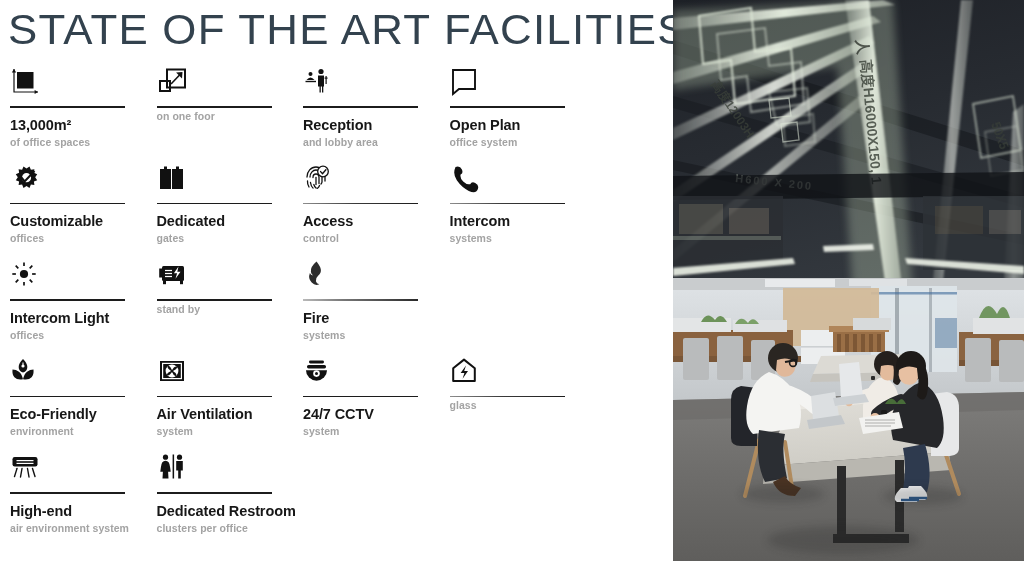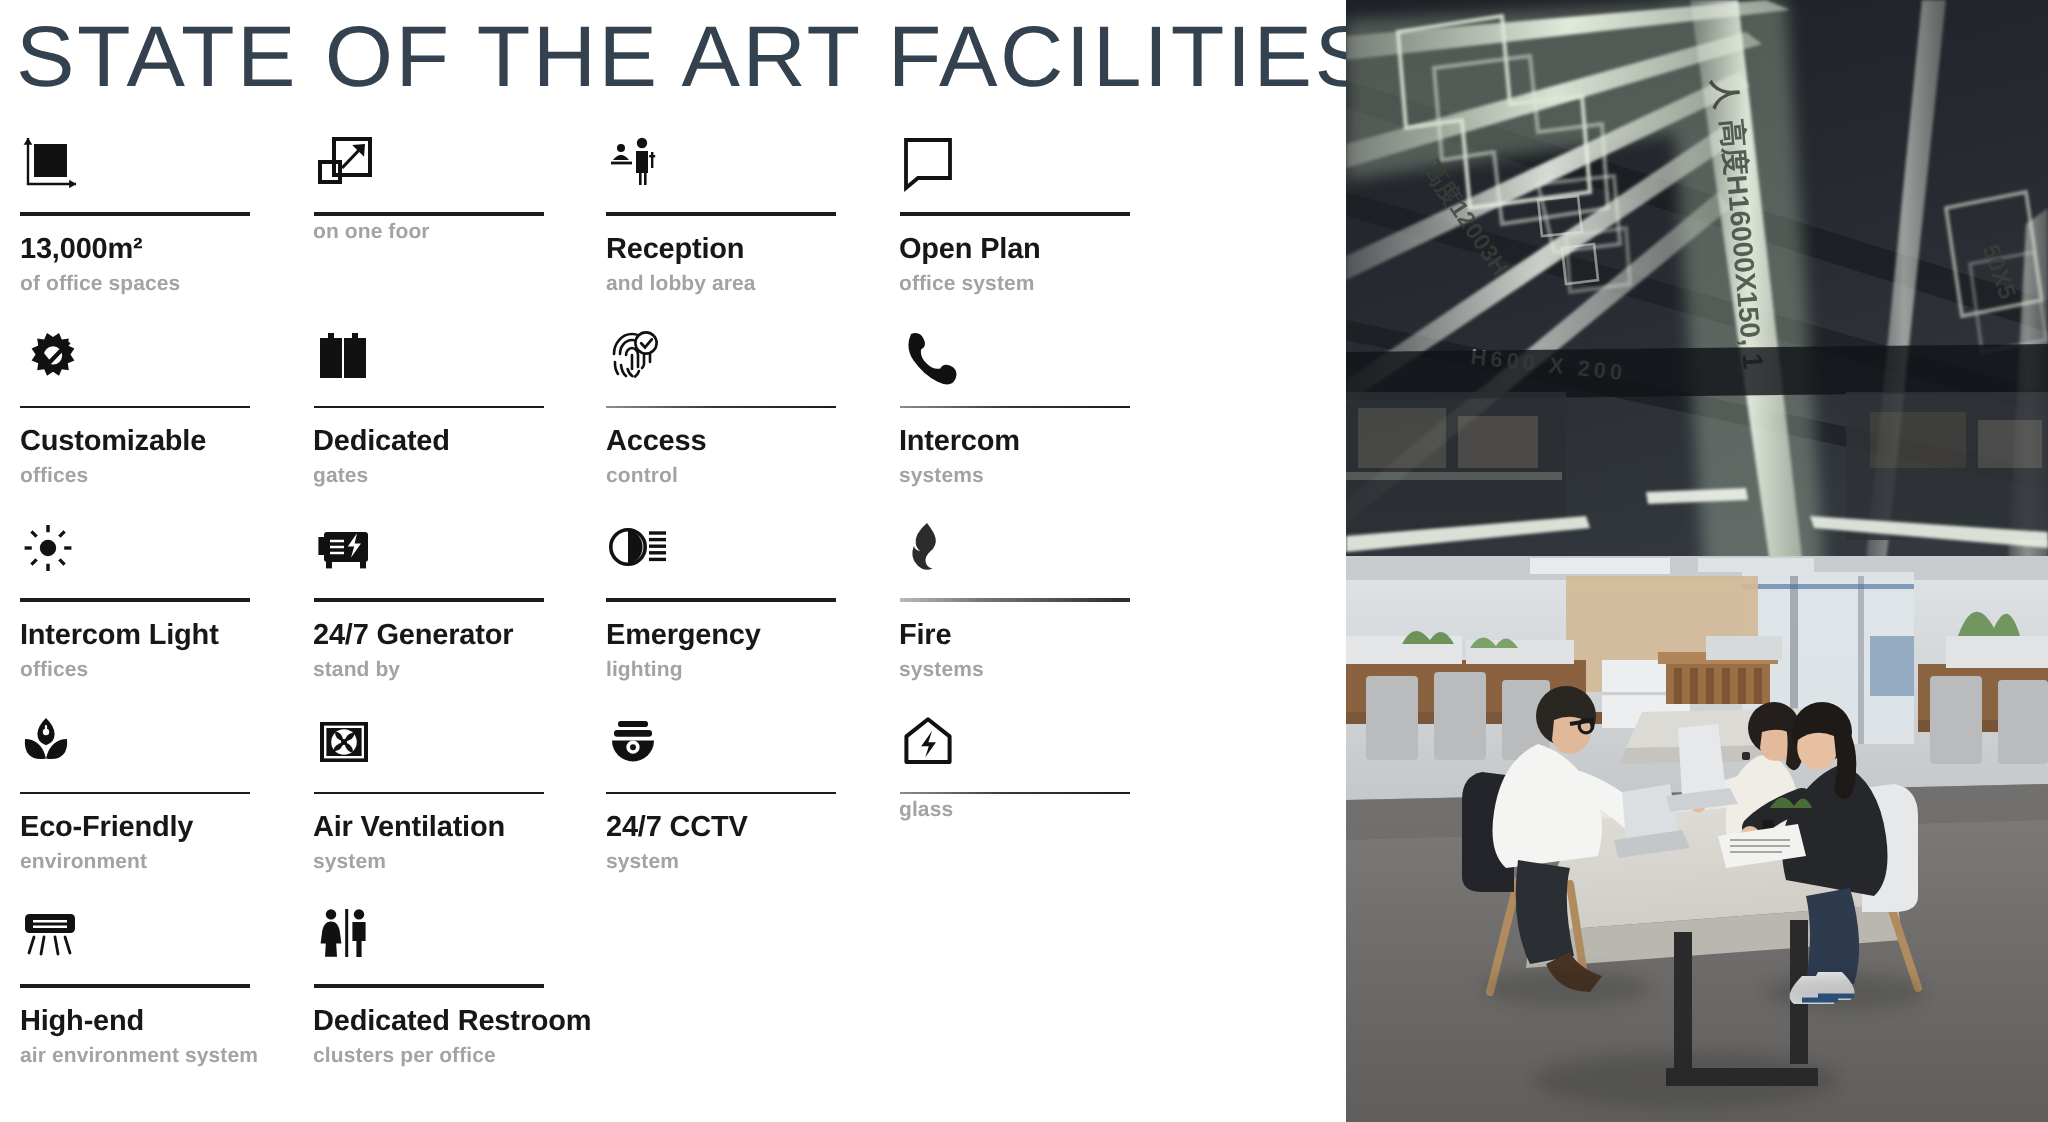--- a/index.html
+++ b/index.html
@@ -253,42 +253,23 @@
               <rect x="23" y="21" width="3" height="3.2" fill="#111"></rect>
               <g stroke="#fff" stroke-width="1.25">
                 <path d="M8 10.5 h7"></path>
                   <path d="M8 13.5 h7"></path>
                   <path d="M8 16.5 h7"></path>
               </g>
               <path d="M21.5 6.6 l-4.6 6.6 h3.2 l-1.6 5.6 l5 -7 h-3.2 z" fill="#fff"></path>
             </svg>
           </div>
           <div class="divider"></div>
-          <div class="c-title">24/7 Generator</div>
           <div class="c-sub">stand by</div>
         </div>
 
-        <div class="cell">
-          <div class="icon-wrap">
-            <svg width="34" height="30" viewBox="0 0 34 30">
-              <circle cx="11" cy="13.5" r="8.6" fill="none" stroke="#111" stroke-width="1.8"></circle>
-              <path d="M11 5 a8.6 8.6 0 0 1 0 17 z" fill="#111"></path>
-              <g stroke="#111" stroke-width="1.7">
-                <path d="M21.5 6.5 h8.5"></path>
-                  <path d="M21.5 9.8 h8.5"></path>
-                <path d="M21.5 13.1 h8.5"></path>
-                  <path d="M21.5 16.4 h8.5"></path>
-                <path d="M21.5 19.7 h8.5"></path>
-              </g>
-            </svg>
-          </div>
-          <div class="divider"></div>
-          <div class="c-title">Emergency</div>
-          <div class="c-sub">lighting</div>
-        </div>
 
         <div class="cell">
           <div class="icon-wrap">
             <svg width="34" height="30" viewBox="0 0 34 30">
               <path d="M13.5 1.5 q-6.5 5.5 -5.6 10.5 q0.4 2.3 2.3 3.6 q-2.6 -0.4 -3.3 -2.6 q-2.2 5.6 1.8 9.6 q3.6 3.6 7.6 1.6 q-2.8 -0.6 -3.4 -3 q-0.7 -2.8 2.2 -5.4 q3.4 -3.1 2.7 -6.6 q-0.6 -3 -4.3 -7.7 z" fill="#2c2c2c"></path>
             </svg>
           </div>
           <div class="divider fade"></div>
           <div class="c-title">Fire</div>
           <div class="c-sub">systems</div>

